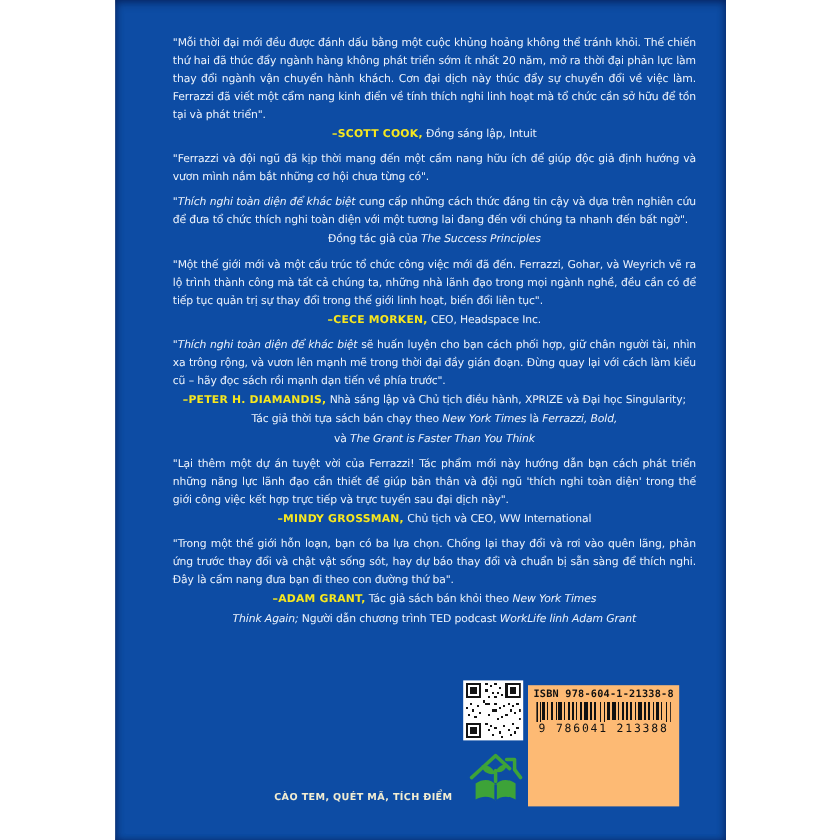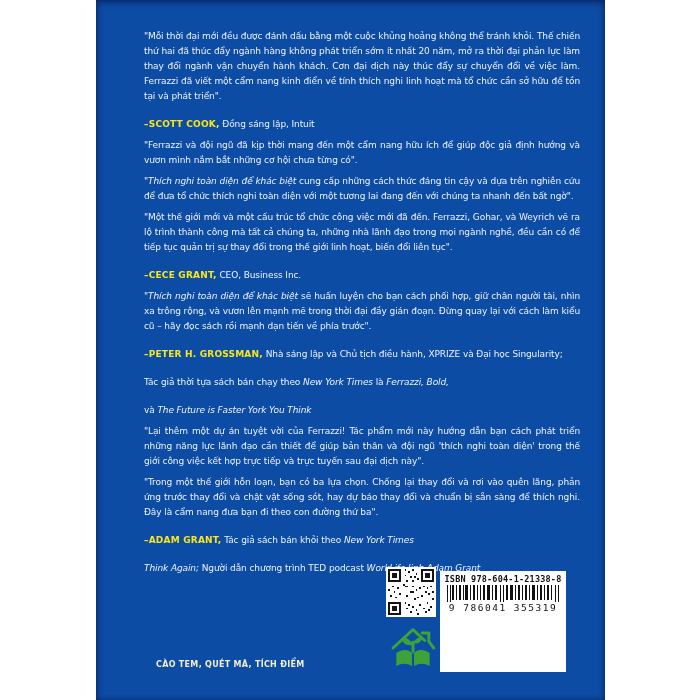--- a/index.html
+++ b/index.html
@@ -12,47 +12,47 @@
     position:absolute;left:96px;top:0;width:509px;height:700px;
     background:#0d4ca4;
     box-shadow:inset 0 3px 7px rgba(0,0,40,.35), inset -2px 0 5px rgba(0,0,40,.18), inset 2px 0 5px rgba(0,0,40,.18);
   }
   .quotes{
     position:absolute;left:48px;right:25px;top:29px;
     color:#edf3fc;font-size:9px;line-height:15px;letter-spacing:-.1px;
   }
   .tblock{margin:0 0 6px 0}
   .quote{margin:0;text-align:justify}
-  .attr{text-align:left;margin-top:13px}
+  .attr{text-align:center;margin-top:1px}
   .name{color:#f7e71f;font-weight:bold;letter-spacing:.2px}
   .it{font-style:italic}
   
   .qr{
     position:absolute;left:290px;top:567px;width:50px;height:50px;
     background:#fff;padding:2px;box-sizing:border-box;
   }
   .qr svg{display:block;width:100%;height:100%}
   .barcode-box{
     position:absolute;left:344px;top:571px;width:126px;height:101px;
-    background:#ffffff;color:#111;text-align:center;box-sizing:border-box;
+    background:#fdba74;color:#111;text-align:center;box-sizing:border-box;
     padding-top:3px;
   }
   .isbn-label{
     font-family:"DejaVu Sans Mono","Liberation Mono",monospace;
     font-size:8.5px;font-weight:bold;letter-spacing:.2px;white-space:nowrap;
   }
   .bars{display:block;margin:1px auto 0 auto}
   .isbn-digits{
     font-family:"DejaVu Sans Mono","Liberation Mono",monospace;
     font-size:9.5px;letter-spacing:1.5px;white-space:nowrap;margin-top:0;
   }
   .publisher-logo{position:absolute;left:292px;top:621px;width:50px;height:54px}
   .publisher-logo svg{display:block;width:100%;height:100%}
   .loyalty{
-    position:absolute;top:660px;left:60px;width:221px;text-align:left;
+    position:absolute;top:660px;left:60px;width:221px;text-align:right;
     color:#f2edd2;font-size:8px;font-weight:bold;letter-spacing:.3px;white-space:nowrap;
   }
 </style>
 </head>
 <body>
 
 <div class="cover">
 
   <div class="quotes">
 
@@ -60,36 +60,38 @@
       <p class="quote"><span>"Mỗi thời đại mới đều được đánh dấu bằng một cuộc khủng hoảng không thể tránh khỏi. Thế chiến thứ hai đã thúc đẩy ngành hàng không phát triển sớm ít nhất 20 năm, mở ra thời đại phản lực làm thay đổi ngành vận chuyển hành khách. Cơn đại dịch này thúc đẩy sự chuyển đổi về việc làm. Ferrazzi đã viết một cẩm nang kinh điển về tính thích nghi linh hoạt mà tổ chức cần sở hữu để tồn tại và phát triển".</span></p>
       <div class="attr"><span class="name">–SCOTT COOK,</span><span> Đồng sáng lập, Intuit</span></div>
     </section>
 
     <section class="tblock">
       <p class="quote"><span>"Ferrazzi và đội ngũ đã kịp thời mang đến một cẩm nang hữu ích để giúp độc giả định hướng và vươn mình nắm bắt những cơ hội chưa từng có".</span></p>
     </section>
 
     <section class="tblock">
       <p class="quote"><span>"</span><span class="it">Thích nghi toàn diện để khác biệt</span><span> cung cấp những cách thức đáng tin cậy và dựa trên nghiên cứu để đưa tổ chức thích nghi toàn diện với một tương lai đang đến với chúng ta nhanh đến bất ngờ".</span></p>
+      <div class="attr"><span>Đồng tác giả của </span><span class="it">The Success Principles</span></div>
     </section>
 
     <section class="tblock">
       <p class="quote"><span>"Một thế giới mới và một cấu trúc tổ chức công việc mới đã đến. Ferrazzi, Gohar, và Weyrich vẽ ra lộ trình thành công mà tất cả chúng ta, những nhà lãnh đạo trong mọi ngành nghề, đều cần có để tiếp tục quản trị sự thay đổi trong thế giới linh hoạt, biến đổi liên tục".</span></p>
-      <div class="attr"><span class="name">–CECE GRANT,</span><span> CEO, Business Inc.</span></div>
+      <div class="attr"><span class="name">–CECE MORKEN,</span><span> CEO, Headspace Inc.</span></div>
     </section>
 
     <section class="tblock">
       <p class="quote"><span>"</span><span class="it">Thích nghi toàn diện để khác biệt</span><span> sẽ huấn luyện cho bạn cách phối hợp, giữ chân người tài, nhìn xa trông rộng, và vươn lên mạnh mẽ trong thời đại đầy gián đoạn. Đừng quay lại với cách làm kiểu cũ – hãy đọc sách rồi mạnh dạn tiến về phía trước".</span></p>
-      <div class="attr"><span class="name">–PETER H. GROSSMAN,</span><span> Nhà sáng lập và Chủ tịch điều hành, XPRIZE và Đại học Singularity;</span></div>
+      <div class="attr"><span class="name">–PETER H. DIAMANDIS,</span><span> Nhà sáng lập và Chủ tịch điều hành, XPRIZE và Đại học Singularity;</span></div>
       <div class="attr"><span>Tác giả thời tựa sách bán chạy theo </span><span class="it">New York Times</span><span> là </span><span class="it">Ferrazzi, Bold,</span></div>
-      <div class="attr"><span>và </span><span class="it">The Future is Faster York You Think</span></div>
+      <div class="attr"><span>và </span><span class="it">The Grant is Faster Than You Think</span></div>
     </section>
 
     <section class="tblock">
       <p class="quote"><span>"Lại thêm một dự án tuyệt vời của Ferrazzi! Tác phẩm mới này hướng dẫn bạn cách phát triển những năng lực lãnh đạo cần thiết để giúp bản thân và đội ngũ 'thích nghi toàn diện' trong thế giới công việc kết hợp trực tiếp và trực tuyến sau đại dịch này".</span></p>
+      <div class="attr"><span class="name">–MINDY GROSSMAN,</span><span> Chủ tịch và CEO, WW International</span></div>
     </section>
 
     <section class="tblock">
       <p class="quote"><span>"Trong một thế giới hỗn loạn, bạn có ba lựa chọn. Chống lại thay đổi và rơi vào quên lãng, phản ứng trước thay đổi và chật vật sống sót, hay dự báo thay đổi và chuẩn bị sẵn sàng để thích nghi. Đây là cẩm nang đưa bạn đi theo con đường thứ ba".</span></p>
       <div class="attr"><span class="name">–ADAM GRANT,</span><span> Tác giả sách bán khỏi theo </span><span class="it">New York Times</span></div>
       <div class="attr"><span class="it">Think Again;</span><span> Người dẫn chương trình TED podcast </span><span class="it">WorkLife linh Adam Grant</span></div>
     </section>
 
   </div>
 
@@ -192,21 +194,21 @@
           <rect x="85" y="0" width="3" height="15"></rect>
           <rect x="90" y="0" width="1" height="15"></rect>
         <rect x="93" y="0" width="2" height="15"></rect>
           <rect x="97" y="0" width="1" height="15"></rect>
           <rect x="100" y="0" width="2" height="15"></rect>
         <rect x="104" y="0" width="1" height="15"></rect>
         <rect x="108" y="0" width="1" height="17"></rect>
           <rect x="111" y="0" width="1" height="17"></rect>
       </g>
     </svg>
-    <div class="isbn-digits">9 786041 355319</div>
+    <div class="isbn-digits">9 786041 213388</div>
   </div>
 
   <div class="publisher-logo">
     <svg viewBox="0 0 60 62" xmlns="http://www.w3.org/2000/svg">
       <g stroke="#3da338" stroke-width="3.5" fill="none" stroke-linecap="round" stroke-linejoin="round">
         <path d="M6 31 L30 9 L44 22"></path>
         <path d="M41 13 h8 v10"></path>
         <path d="M49 23 l6 8"></path>
         <path d="M30 35 V 24"></path>
       </g>

